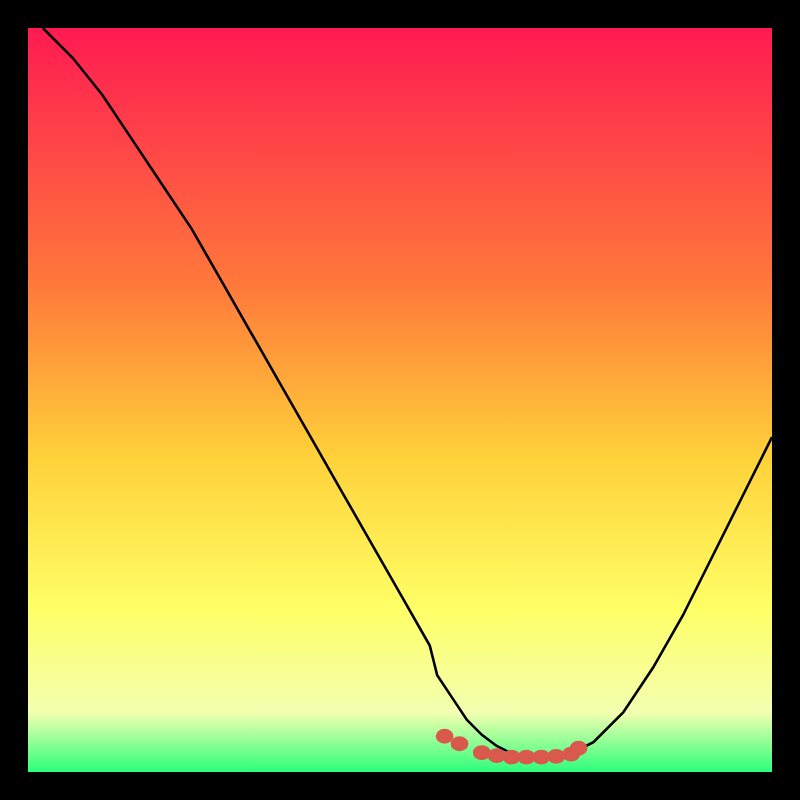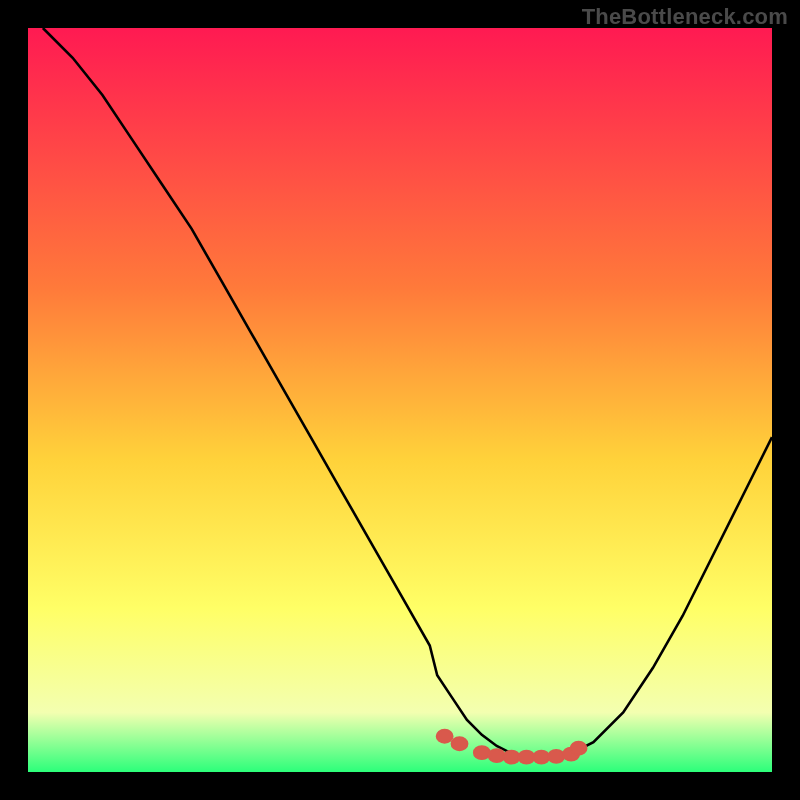--- a/index.html
+++ b/index.html
@@ -33,21 +33,20 @@
     top: 28px;
     width: 744px;
     height: 744px;
     display: block;
   }
 </style>
 </head>
 <body>
 
 <div class="frame">
-  <div class="watermark">TheBottleneck.com</div>
 
   <svg class="plot" viewBox="0 0 100 100" preserveAspectRatio="none">
     <defs>
       <linearGradient id="heat" x1="0" y1="0" x2="0" y2="1">
         <stop id="g0" offset="0%" stop-color="#ff1a52"></stop>
         <stop id="g1" offset="35%" stop-color="#ff7a3a"></stop>
         <stop id="g2" offset="58%" stop-color="#ffd23a"></stop>
         <stop id="g3" offset="78%" stop-color="#ffff66"></stop>
         <stop id="g4" offset="92%" stop-color="#f3ffb0"></stop>
         <stop id="g5" offset="100%" stop-color="#2cff7a"></stop>

